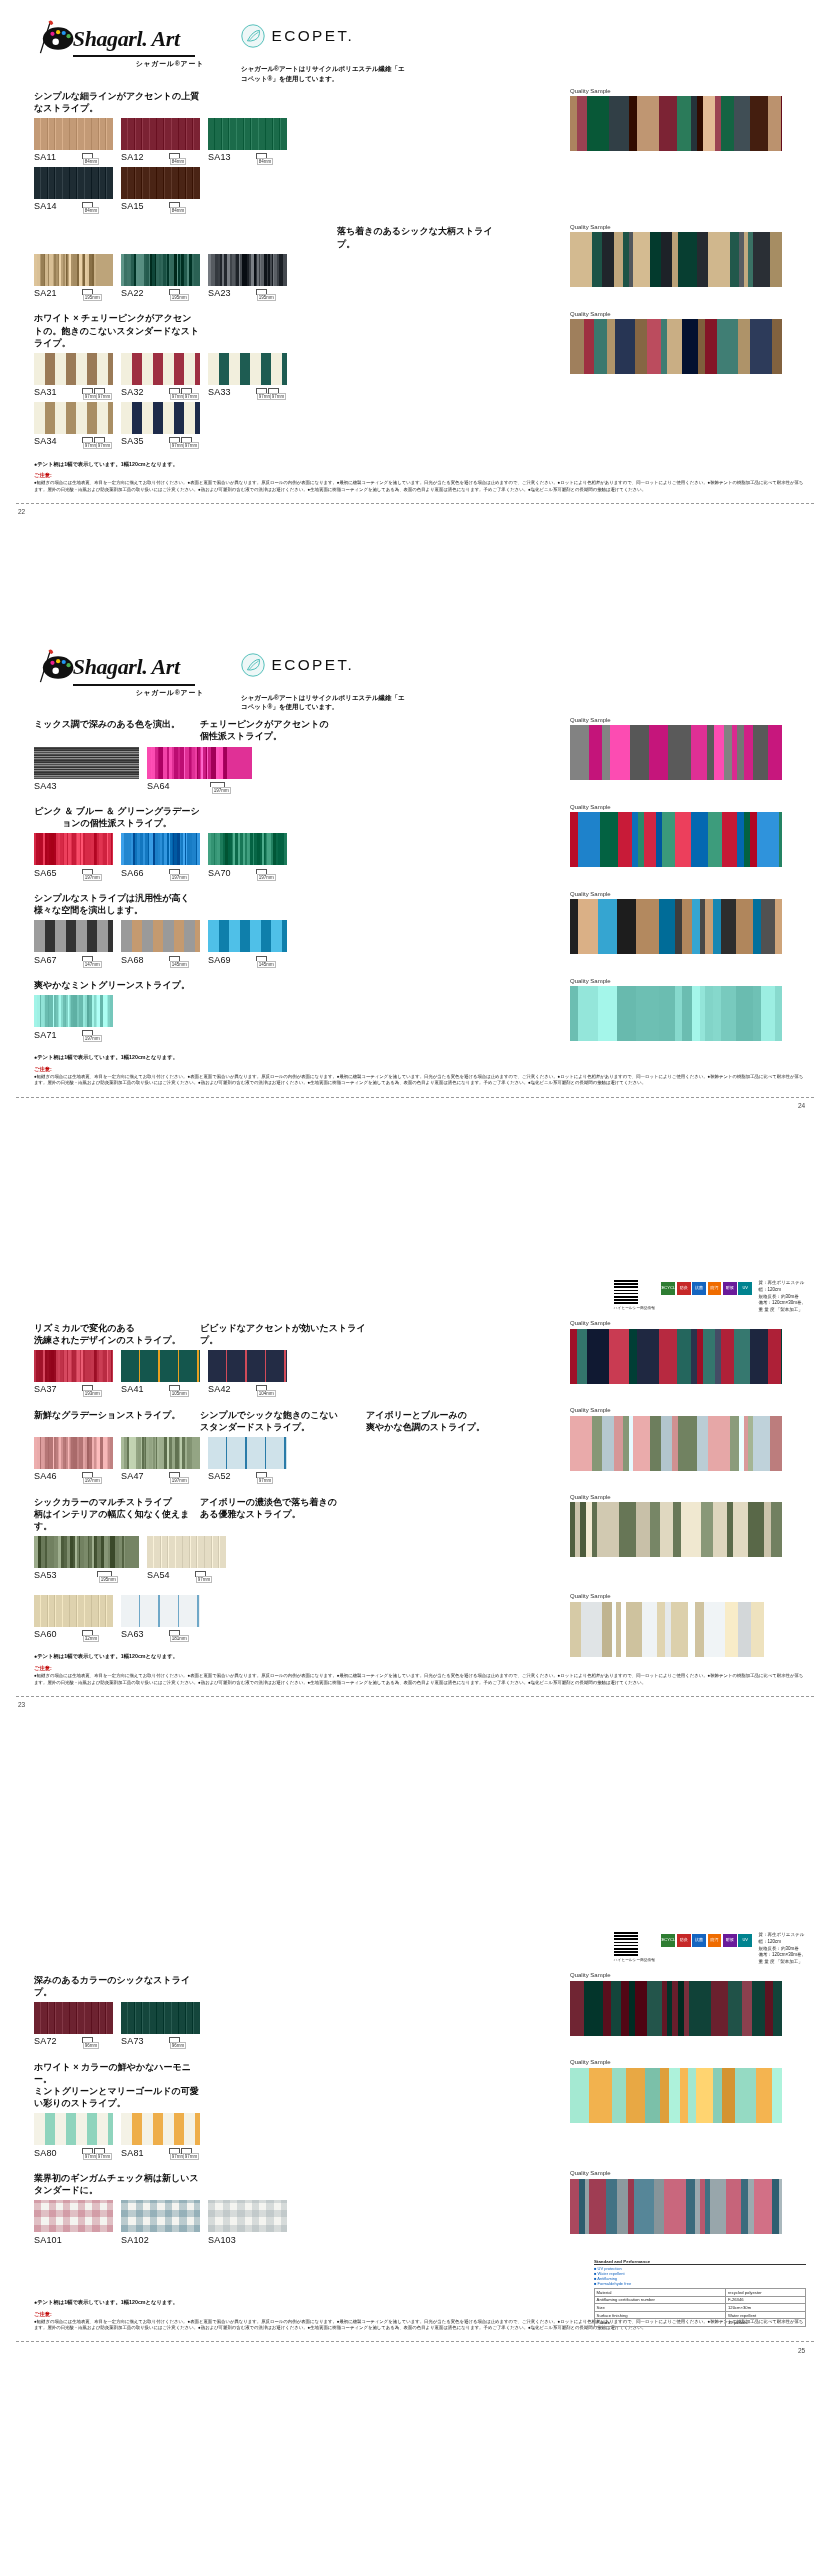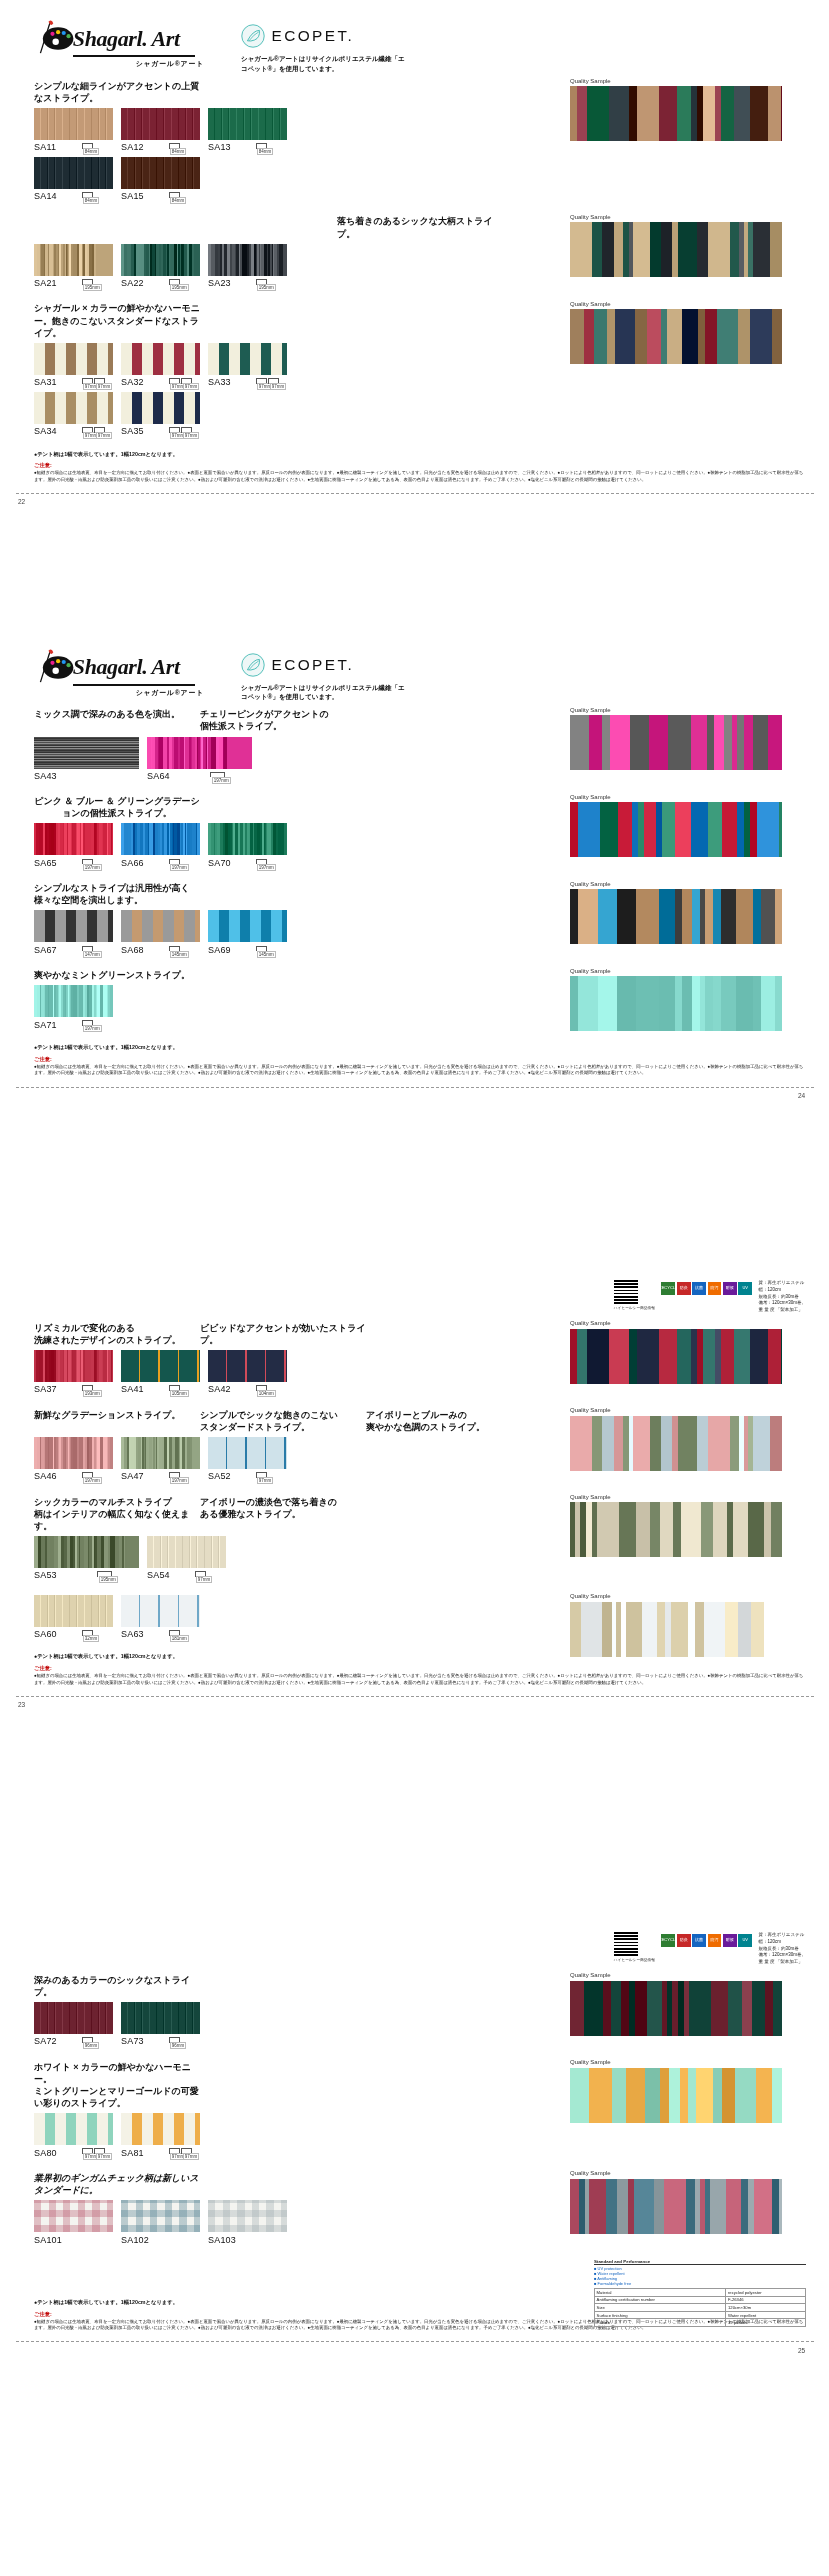--- a/index.html
+++ b/index.html
@@ -23,21 +23,21 @@
   .palette { position:relative; width:42px; height:32px; }
   .palette svg { position:absolute; left:0; top:-3.2px; }
   .logo-text {
     font-family:"Liberation Serif", serif;
     font-style:italic; font-weight:bold; font-size:22px;
     letter-spacing:-0.4px; color:#111; margin-left:-3.2px;
   }
   .logo-under { border-top:2px solid #111; margin:0.8px 0 0 39px; width:122px; }
   .logo-jp { font-size:6.9px; font-weight:bold; letter-spacing:0.8px; text-align:right; margin-top:1.6px; color:#111; }
 
-  .eco-wrap { display:flex; flex-direction:column; gap:6px; padding-top:1.6px; }
+  .eco-wrap { display:flex; flex-direction:column; gap:16px; padding-top:1.6px; }
   .eco-top { display:flex; align-items:center; gap:6.5px; }
   .eco-mark { width:24px; height:24px; border-radius:50%; background:#eef7f7; position:relative; }
   .eco-word { font-family:"Liberation Sans", sans-serif; font-size:15.4px; letter-spacing:2.4px; color:#111; }
   .eco-note { font-size:6.5px; line-height:1.45; font-weight:bold; color:#111; max-width:170px; }
 
   
   .sec-title { font-size:9px; font-weight:bold; color:#111; margin:0 0 4px 0; line-height:1.35; }
   .content { padding-left:34px; padding-right:24px; position:relative; }
 
   .row { display:flex; gap:0px; align-items:flex-start; }
@@ -196,21 +196,21 @@
     </div>
   </div>
             </div>
     <div class="qs" style="top:-1.6px">
       <div class="qs-label">Quality Sample</div>
       <div class="qs-box" style="background:linear-gradient(90deg,#d3ba90 0.00% 10.15%,#1c5346 10.15% 15.14%,#20252b 15.14% 20.72%,#c0a77d 20.72% 24.97%,#1c5346 24.97% 27.71%,#52575d 27.71% 29.85%,#d4bb91 29.85% 37.59%,#033a2d 37.59% 42.72%,#1d2228 42.72% 48.23%,#baa177 48.23% 51.02%,#073e31 51.02% 60.12%,#252a30 60.12% 65.08%,#d0b78d 65.08% 75.44%,#21584b 75.44% 79.74%,#585d63 79.74% 82.03%,#c3aa80 82.03% 84.18%,#3a7164 84.18% 86.55%,#2a2f35 86.55% 94.19%,#a68d63 94.19% 100.00%)"></div>
     </div>
   </div>
           <div class="section" style="position:relative;margin-bottom:9.7px">
     <div style="display:flex;gap:0;">
-              <div class="sec-title" style="width:166px;white-space:pre-line">シャガール × カラーの鮮やかなハーモニー。飽きのこないスタンダードなストライプ。</div>
+              <div class="sec-title" style="width:166px;white-space:pre-line">ホワイト × チェリーピンクがアクセントの。飽きのこないスタンダードなストライプ。</div>
             </div>
     <div class="row">
               <div class="cell">
     <div class="swatch" style="width:79px;background:repeating-linear-gradient(90deg,#f2efdd 0 11.3px,#9a7a57 11.3px 21px);background-size:auto"></div>
     <div class="codeline" style="width:79px">
       <span class="code">SA31</span>
       <span class="dimtick" style="left:48px;width:11px"></span>
              <span class="dim" style="left:49px">97mm</span>
                   <span class="dimtick" style="left:60px;width:11px"></span>
              <span class="dim" style="left:62px">97mm</span>
@@ -703,21 +703,21 @@
              <span class="dim" style="left:62px">97mm</span>
     </div>
   </div>
             </div>
     <div class="qs" style="top:-1.6px">
       <div class="qs-label">Quality Sample</div>
       <div class="qs-box" style="background:linear-gradient(90deg,#a4e9d2 0.00% 8.79%,#f2b24e 8.79% 19.68%,#97dcc5 19.68% 26.25%,#e8a844 26.25% 35.36%,#7bc0a9 35.36% 42.42%,#df9f3b 42.42% 46.49%,#adf2db 46.49% 51.72%,#f8b854 51.72% 55.81%,#a2e7d0 55.81% 59.31%,#ffd470 59.31% 67.43%,#88cdb6 67.43% 71.57%,#d49430 71.57% 77.64%,#95dac3 77.64% 87.57%,#f4b450 87.57% 95.30%,#aef3dc 95.30% 100.00%)"></div>
     </div>
   </div>
           <div class="section" style="position:relative;margin-bottom:9.7px">
-    <div style="display:flex;gap:0;font-style:italic;">
+    <div style="display:flex;gap:0;">
               <div class="sec-title" style="width:166px;white-space:pre-line">業界初のギンガムチェック柄は新しいスタンダードに。</div>
             </div>
     <div class="row">
               <div class="cell">
     <div class="swatch" style="width:79px;background:repeating-linear-gradient(90deg,#b8566c55 0 7.3px,transparent 7.3px 14.6px),repeating-linear-gradient(0deg,#b8566c55 0 7.3px,transparent 7.3px 14.6px),#f4f4f0;background-size:auto"></div>
     <div class="codeline" style="width:79px">
       <span class="code">SA101</span>
 
     </div>
   </div>

